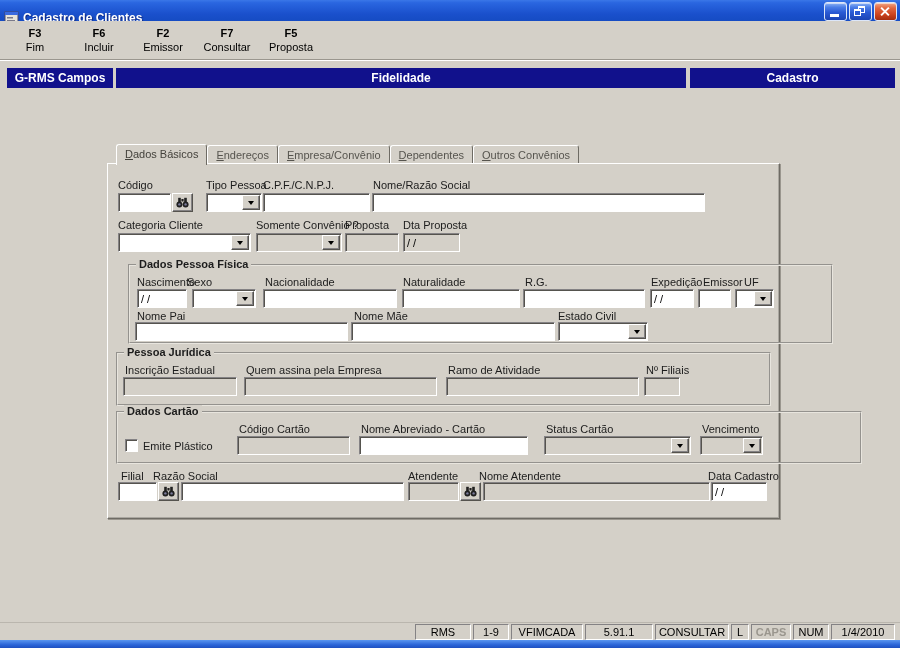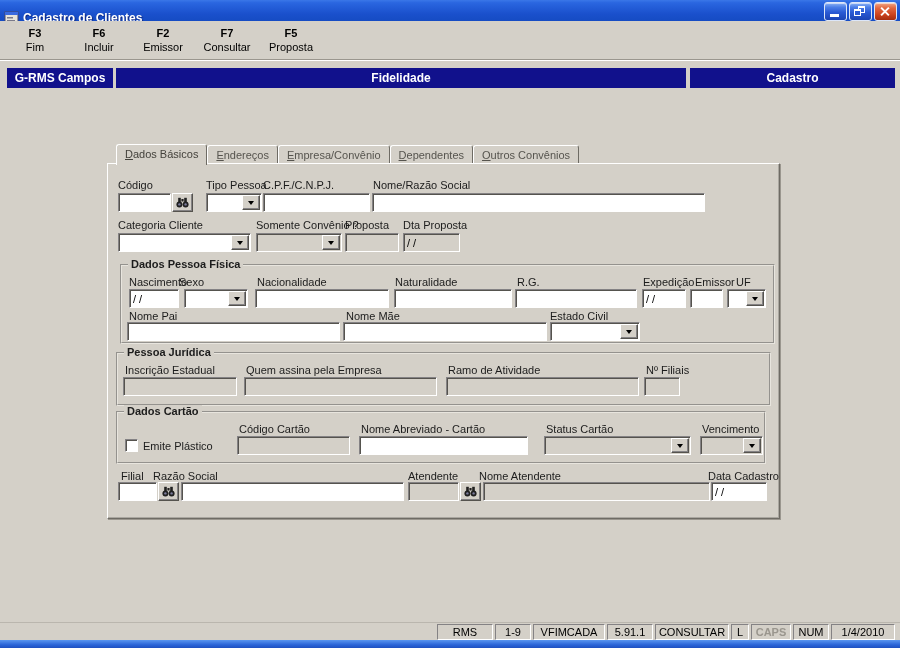--- a/index.html
+++ b/index.html
@@ -191,21 +191,21 @@
       <span class="combo-value"></span>
       <span class="combo-arrow"></span>
     </div>
     <div class="combo dis" style="left:148px;top:69px;width:86px">
       <span class="combo-value"></span>
       <span class="combo-arrow"></span>
     </div>
     <input class="tb dis" style="left: 237px; top: 69px; width: 54px;" value="">
     <input class="tb dis" style="left: 295px; top: 69px; width: 57px;" value="/ /">
 
-    <div class="group" style="left:12px;top:100px;width:655px;height:80px">
+    <div class="group" style="left:20px;top:100px;width:705px;height:80px">
       <span class="group-title">Dados Pessoa Física</span>
 
       <span class="lbl" style="left:7px;top:10px">Nascimento</span>
       <span class="lbl" style="left:57px;top:10px">Sexo</span>
       <span class="lbl" style="left:135px;top:10px">Nacionalidade</span>
       <span class="lbl" style="left:273px;top:10px">Naturalidade</span>
       <span class="lbl" style="left:395px;top:10px">R.G.</span>
       <span class="lbl" style="left:521px;top:10px">Expedição</span>
       <span class="lbl" style="left:573px;top:10px">Emissor</span>
       <span class="lbl" style="left:614px;top:10px">UF</span>
@@ -244,21 +244,21 @@
       <span class="lbl" style="left:128px;top:10px">Quem assina pela Empresa</span>
       <span class="lbl" style="left:330px;top:10px">Ramo de Atividade</span>
       <span class="lbl" style="left:528px;top:10px">Nº Filiais</span>
 
       <input class="tb dis" style="left: 5px; top: 23px; width: 114px;" value="">
       <input class="tb dis" style="left: 126px; top: 23px; width: 193px;" value="">
       <input class="tb dis" style="left: 328px; top: 23px; width: 193px;" value="">
       <input class="tb dis" style="left: 526px; top: 23px; width: 36px;" value="">
     </div>
 
-    <div class="group" style="left:8px;top:247px;width:650px;height:53px">
+    <div class="group" style="left:8px;top:247px;width:746px;height:53px">
       <span class="group-title">Dados Cartão</span>
 
       <span class="checkbox" style="left:7px;top:26px"></span>
       <span class="lbl" style="left:25px;top:27px">Emite Plástico</span>
 
       <span class="lbl" style="left:121px;top:10px">Código Cartão</span>
       <span class="lbl" style="left:243px;top:10px">Nome Abreviado - Cartão</span>
       <span class="lbl" style="left:428px;top:10px">Status Cartão</span>
       <span class="lbl" style="left:584px;top:10px">Vencimento</span>
 
@@ -306,21 +306,21 @@
       </svg>
     </button>
     <input class="tb dis" style="left: 375px; top: 318px; width: 227px;" value="">
     <input class="tb" style="left: 603px; top: 318px; width: 56px;" value="/ /">
   </div>
 
   <div id="statusbar">
     <div class="status-cell" style="width:56px">RMS</div>
     <div class="status-cell" style="width:36px">1-9</div>
     <div class="status-cell" style="width:72px">VFIMCADA</div>
-    <div class="status-cell" style="width:46px">5.91.1</div>
+    <div class="status-cell" style="width:68px">5.91.1</div>
     <div class="status-cell" style="width:74px">CONSULTAR</div>
     <div class="status-cell" style="width:18px">L</div>
     <div class="status-cell dim" style="width:40px">CAPS</div>
     <div class="status-cell" style="width:36px">NUM</div>
     <div class="status-cell" style="width:64px">1/4/2010</div>
   </div>
 
   <div id="taskbar-strip"></div>
 </div>
 

